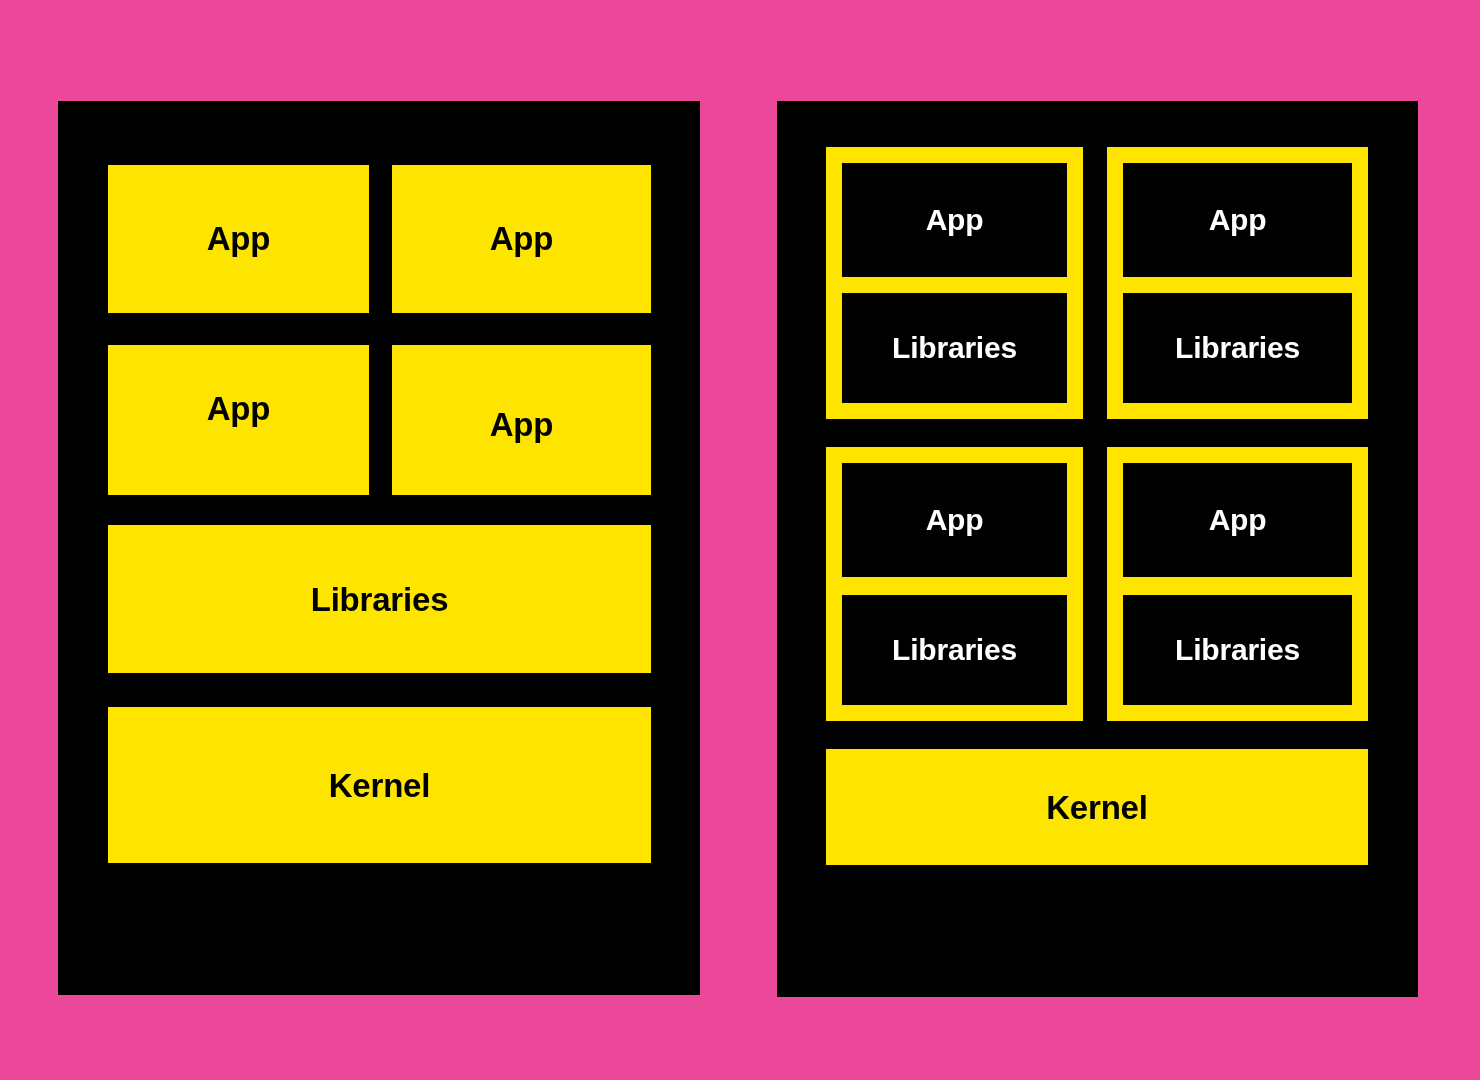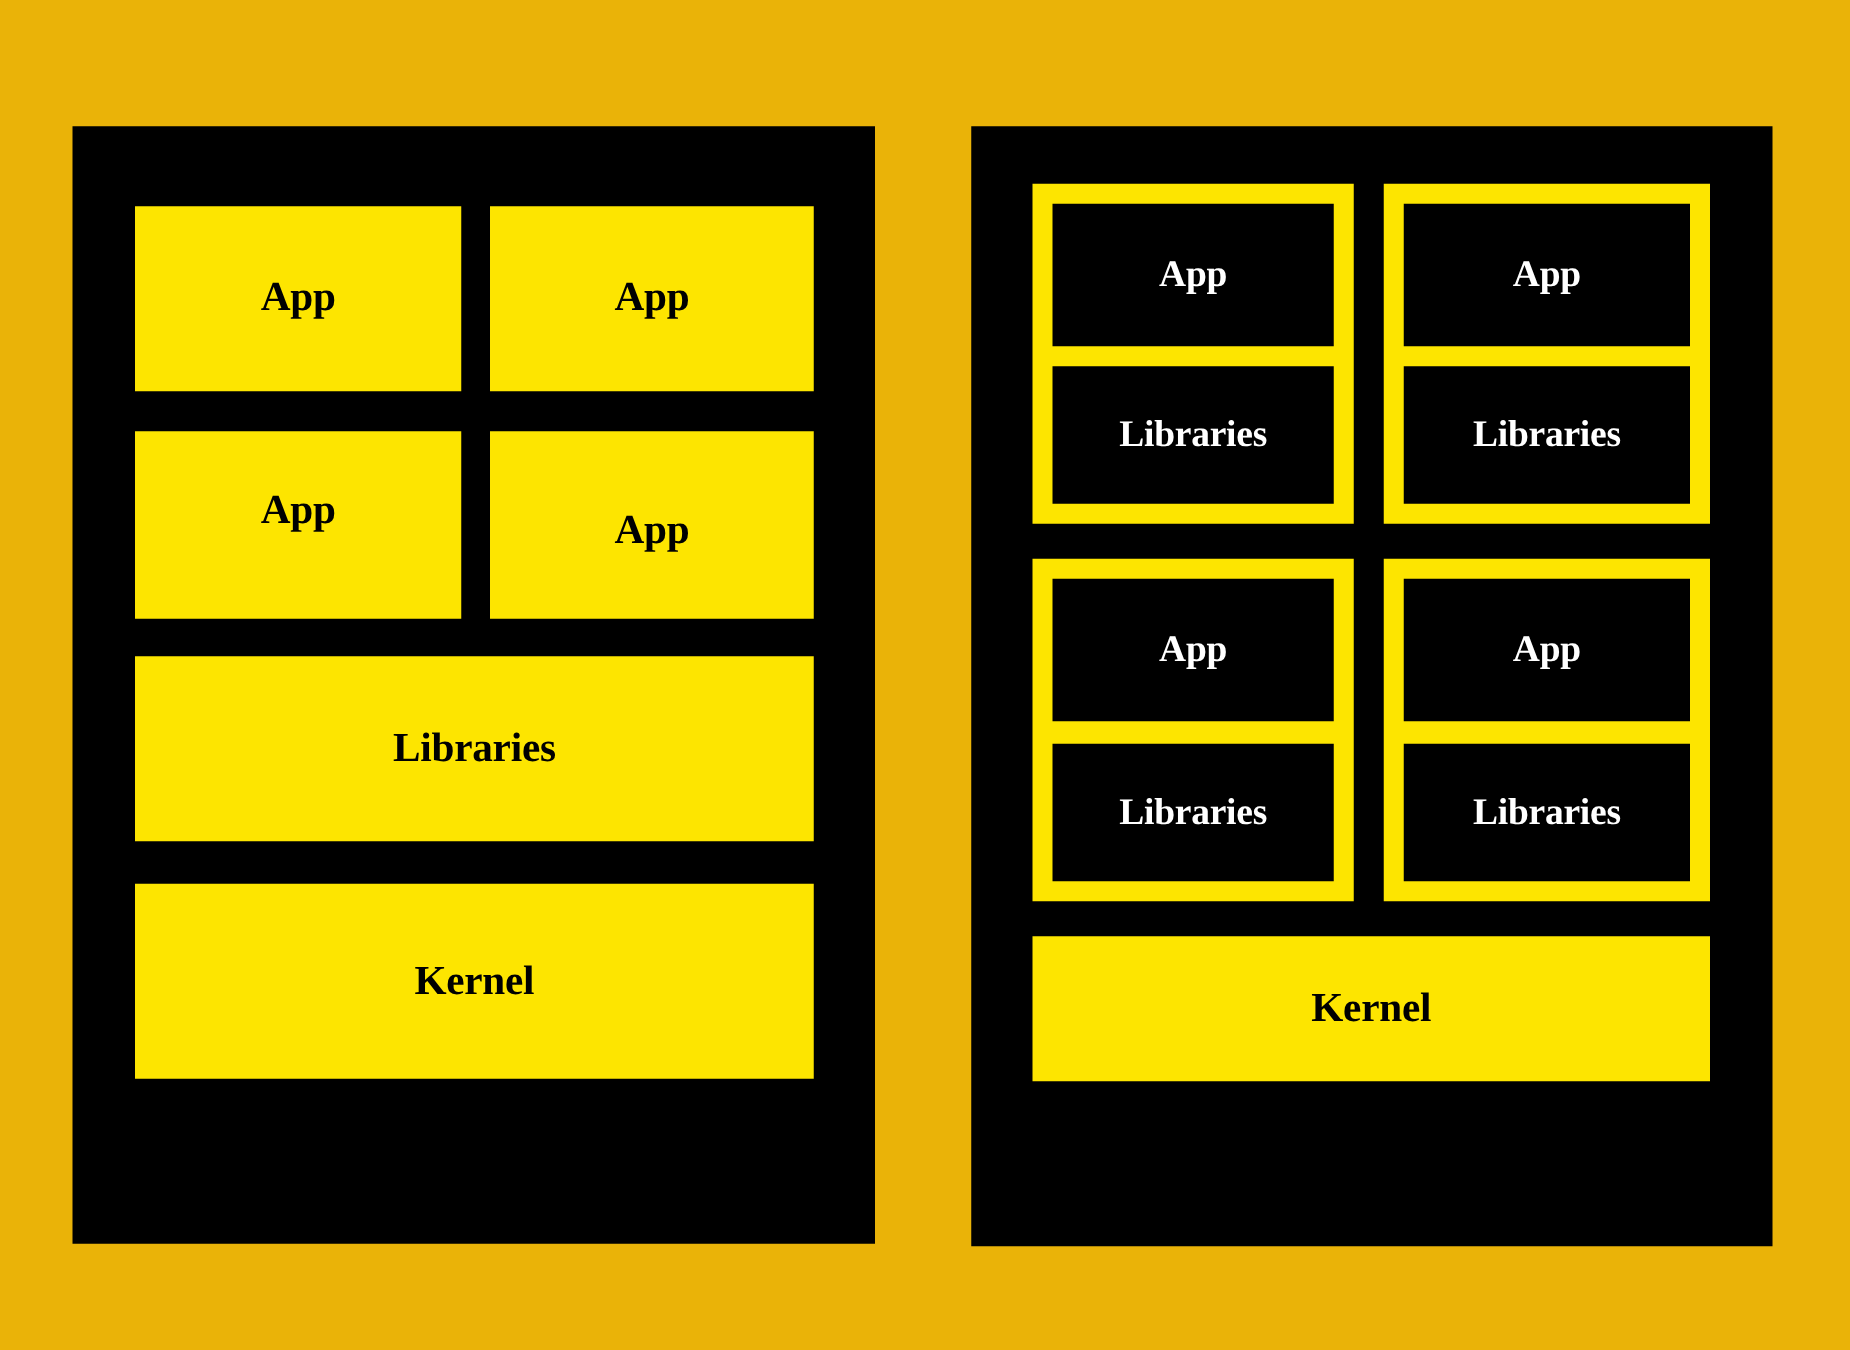--- a/index.html
+++ b/index.html
@@ -10,22 +10,21 @@
   body {
     width: 1480px;
     height: 1080px;
     font-family: "Liberation Sans", sans-serif;
     overflow: hidden;
   }
   .canvas {
     position: relative;
     width: 1480px;
     height: 1080px;
-    background: #eab308;
-    font-family: Liberation Serif, serif;
+    background: #ec4899;
   }
 
   
   .panel {
     position: absolute;
     background: #000000;
     box-sizing: border-box;
   }
   #panel-left  { left: 58px;  top: 101px; width: 642px; height: 894px; }
   #panel-right { left: 777px; top: 101px; width: 641px; height: 896px; }

